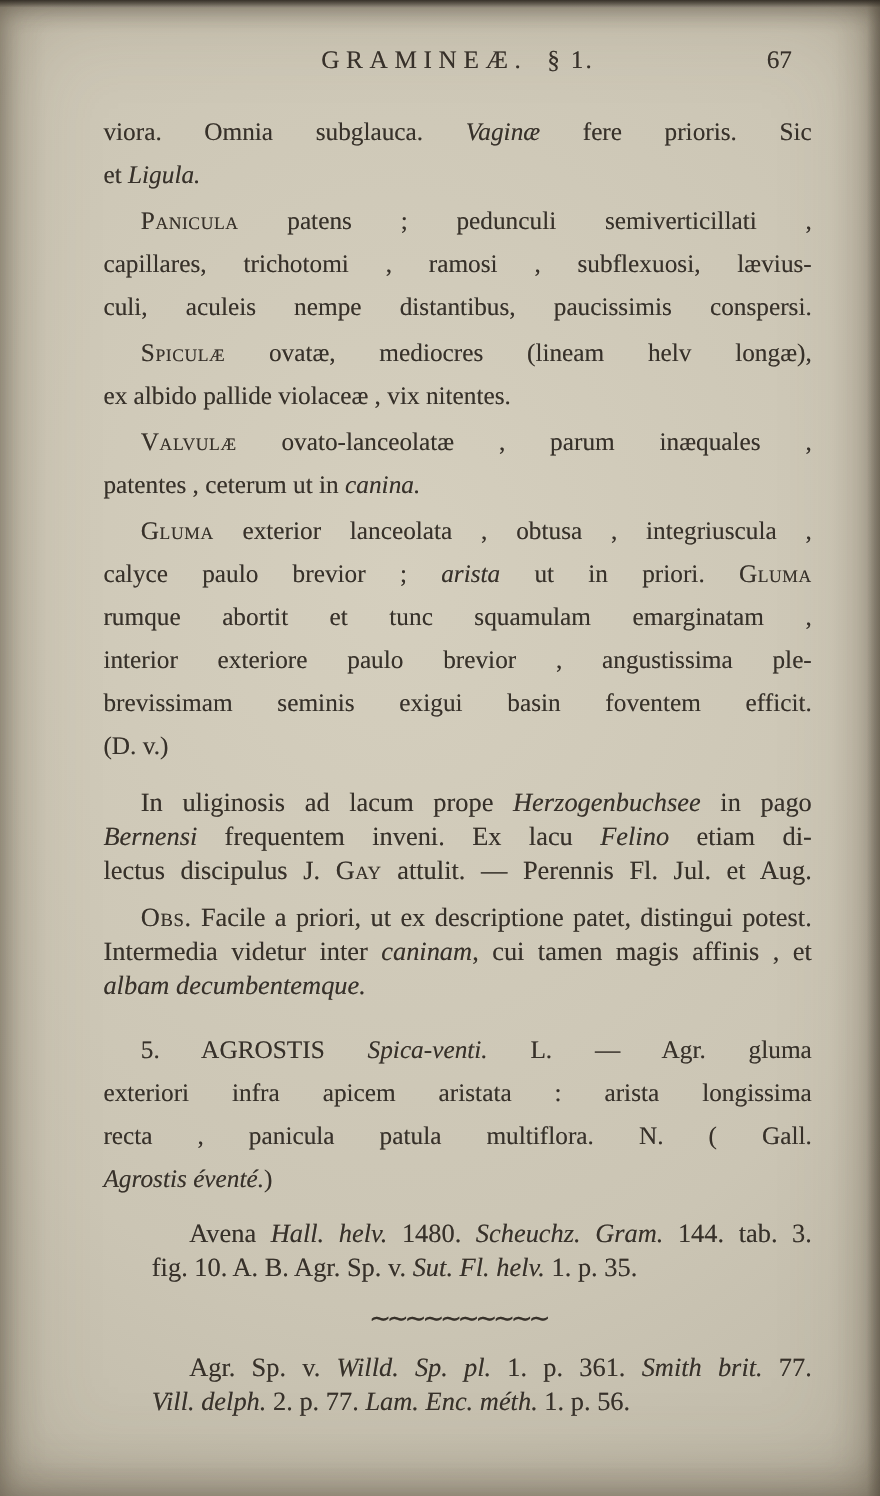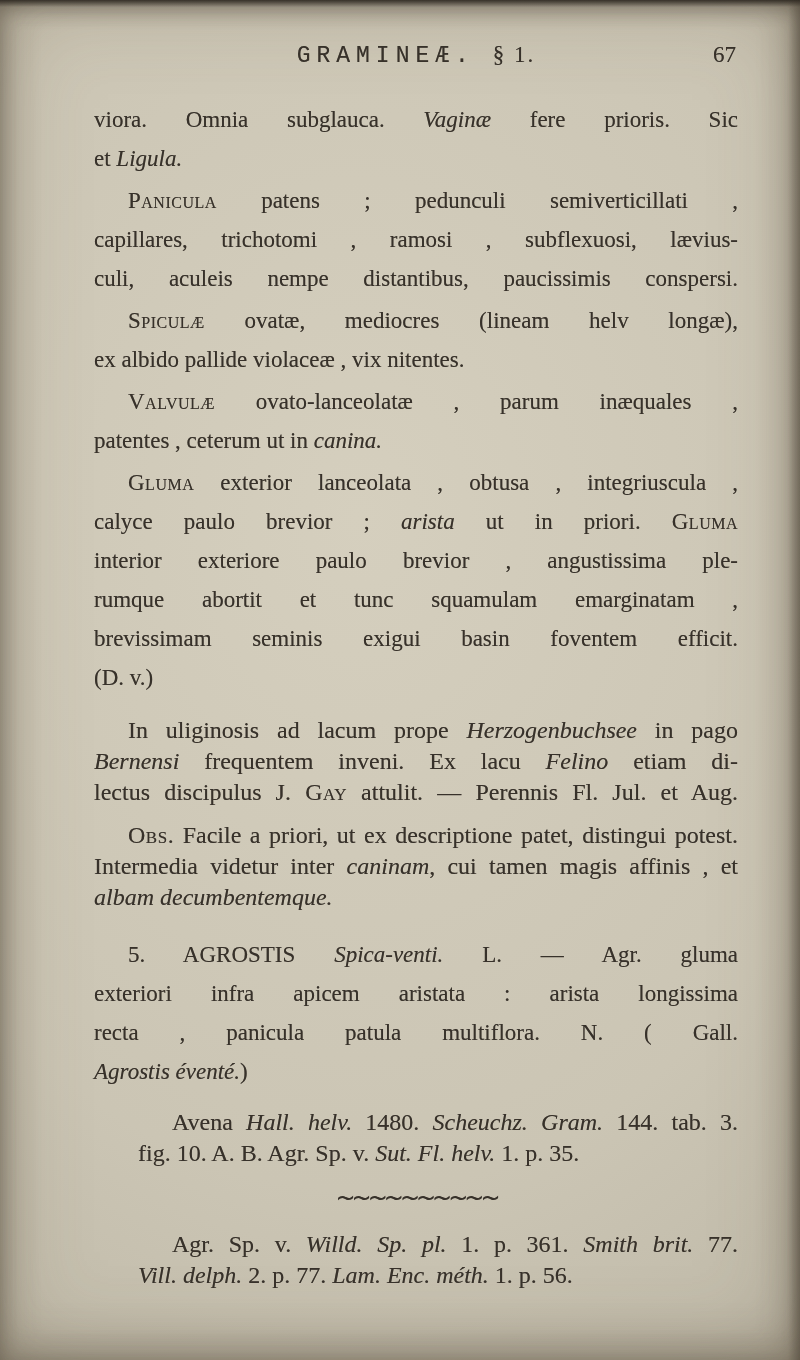--- a/index.html
+++ b/index.html
@@ -27,23 +27,23 @@
     content: ""; position: absolute; left: 0; top: 0; right: 0; height: 7px;
     background: linear-gradient(to bottom, rgba(35,30,24,.8), rgba(35,30,24,0));
   }
   .page::after {
     content: ""; position: absolute; right: 0; top: 0; bottom: 0; width: 12px;
     background: linear-gradient(to left, rgba(50,42,32,.30), rgba(50,42,32,0));
   }
 
   .running-head { position: relative; height: 34px; font-size: 23px; margin-bottom: 24px; }
   .rh-center { position: absolute; left: 0; right: 0; text-align: center; }
-  .rh-title { letter-spacing: 6px; font-family: Liberation Mono, monospace; }
+  .rh-title { letter-spacing: 6px; }
   .rh-section { margin-left: 18px; letter-spacing: 2px; }
-  .rh-folio { position: absolute; right: 2px; top: 0; }
+  .rh-folio { position: absolute; right: 18px; top: 0; }
 
   .text-body { width: 644px; }
   .blk { font-size: 23px; line-height: 39px; margin-top: 3px; }
   .blk-note, .blk-obs, .blk-refs { font-size: 24px; line-height: 31px; }
   .blk-note { margin-top: 18px; }
   .blk-obs { margin-top: 12px; }
   .blk-entry { margin-top: 22px; }
   .blk-refs { margin-top: 16px; margin-left: 44px; }
   .blk-ornament {
     margin-top: 14px; text-align: center;
@@ -82,22 +82,22 @@
         <div class="line just"><span class="run-sc">Spiculæ</span><span class="run-n"> ovatæ, mediocres (lineam helv longæ),</span></div>
         <div class="line"><span class="run-n">ex albido pallide violaceæ , vix nitentes.</span></div>
       </div>
       <div class="blk blk-paragraph indent">
         <div class="line just"><span class="run-sc">Valvulæ</span><span class="run-n"> ovato-lanceolatæ , parum inæquales ,</span></div>
         <div class="line"><span class="run-n">patentes , ceterum ut in </span><span class="run-i">canina.</span></div>
       </div>
       <div class="blk blk-paragraph indent">
         <div class="line just"><span class="run-sc">Gluma</span><span class="run-n"> exterior lanceolata , obtusa , integriuscula ,</span></div>
         <div class="line just"><span class="run-n">calyce paulo brevior ; </span><span class="run-i">arista</span><span class="run-n"> ut in priori. </span><span class="run-sc">Gluma</span></div>
+        <div class="line just"><span class="run-n">rumque abortit et tunc squamulam emarginatam ,</span></div>
         <div class="line just"><span class="run-n">interior exteriore paulo brevior , angustissima ple-</span></div>
-        <div class="line just"><span class="run-n">rumque abortit et tunc squamulam emarginatam ,</span></div>
         <div class="line just"><span class="run-n">brevissimam seminis exigui basin foventem efficit.</span></div>
         <div class="line"><span class="run-n">(D. v.)</span></div>
       </div>
       <div class="blk blk-note indent">
         <div class="line just"><span class="run-n">In uliginosis ad lacum prope </span><span class="run-i">Herzogenbuchsee</span><span class="run-n"> in pago</span></div>
         <div class="line just"><span class="run-i">Bernensi</span><span class="run-n"> frequentem inveni. Ex lacu </span><span class="run-i">Felino</span><span class="run-n"> etiam di-</span></div>
         <div class="line just"><span class="run-n">lectus discipulus J. </span><span class="run-sc">Gay</span><span class="run-n"> attulit. — Perennis Fl. Jul. et Aug.</span></div>
       </div>
       <div class="blk blk-obs indent">
         <div class="line just"><span class="run-sc">Obs.</span><span class="run-n"> Facile a priori, ut ex descriptione patet, distingui potest.</span></div>

